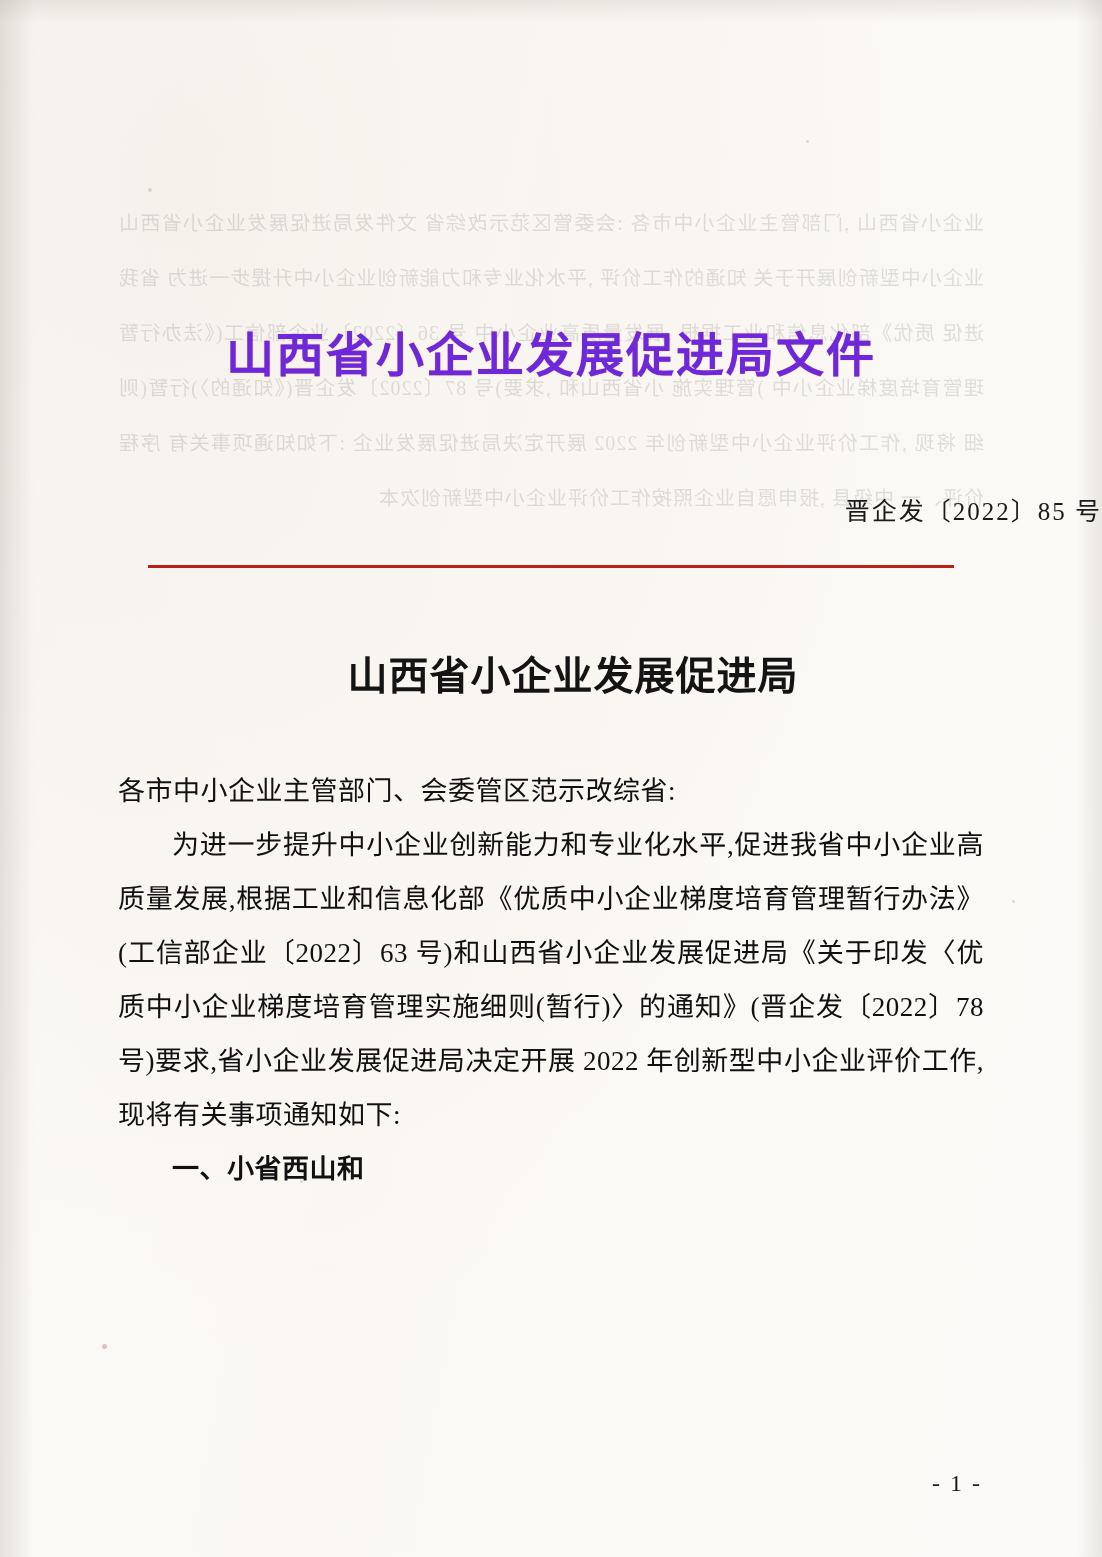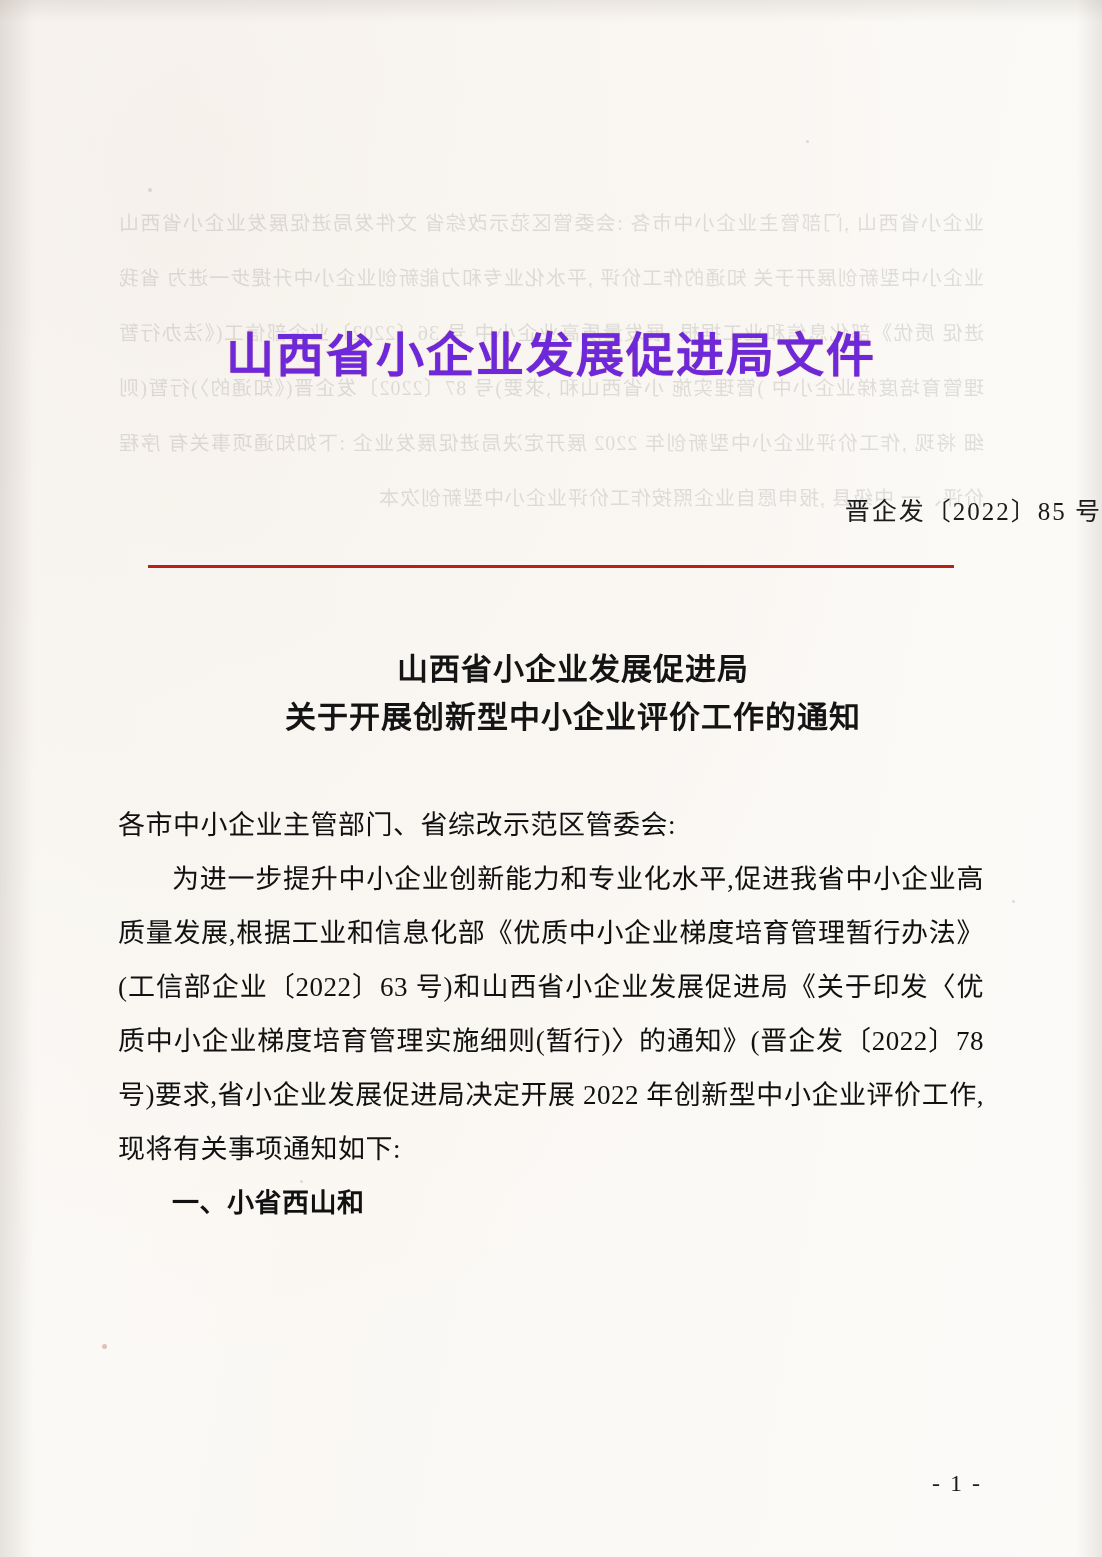--- a/index.html
+++ b/index.html
@@ -93,21 +93,21 @@
   .red-rule {
     width: 806px;
     height: 3px;
     background: #bb2018;
     margin: 38px auto 0 auto;
   }
   .title-block {
     text-align: center;
     margin-top: 78px;
     font-weight: bold;
-    font-size: 31px;
+    font-size: 40px;
     line-height: 1.55;
     letter-spacing: 1px;
     color: #141414;
     font-family: "Liberation Serif", "DejaVu Serif", serif;
     padding-left: 44px;
   }
   .body-block {
     margin: 56px 118px 0 118px;
     font-size: 27px;
     line-height: 54px;
@@ -164,25 +164,24 @@
     <div class="masthead">
       <div class="masthead-title">山西省小企业发展促进局文件</div>
     </div>
 
     <div class="doc-number">晋企发〔2022〕85 号</div>
 
     <div class="red-rule"></div>
 
     <div class="title-block">
       <div>山西省小企业发展促进局</div>
-      <div>关于开展创新型中小企业评价工作的通知</div>
     </div>
 
     <div class="body-block">
-      <p>各市中小企业主管部门、省综改示范区管委会:</p>
+      <p>各市中小企业主管部门、会委管区范示改综省:</p>
       <p class="indent2">为进一步提升中小企业创新能力和专业化水平,促进我省中小企业高质量发展,根据工业和信息化部《优质中小企业梯度培育管理暂行办法》(工信部企业〔2022〕63 号)和山西省小企业发展促进局《关于印发〈优质中小企业梯度培育管理实施细则(暂行)〉的通知》(晋企发〔2022〕78 号)要求,省小企业发展促进局决定开展 2022 年创新型中小企业评价工作,现将有关事项通知如下:</p>
       <p class="section-heading">一、小省西山和</p>
     </div>
 
   </div>
 
   <div class="page-number">- 1 -</div>
 
 </div>
 

